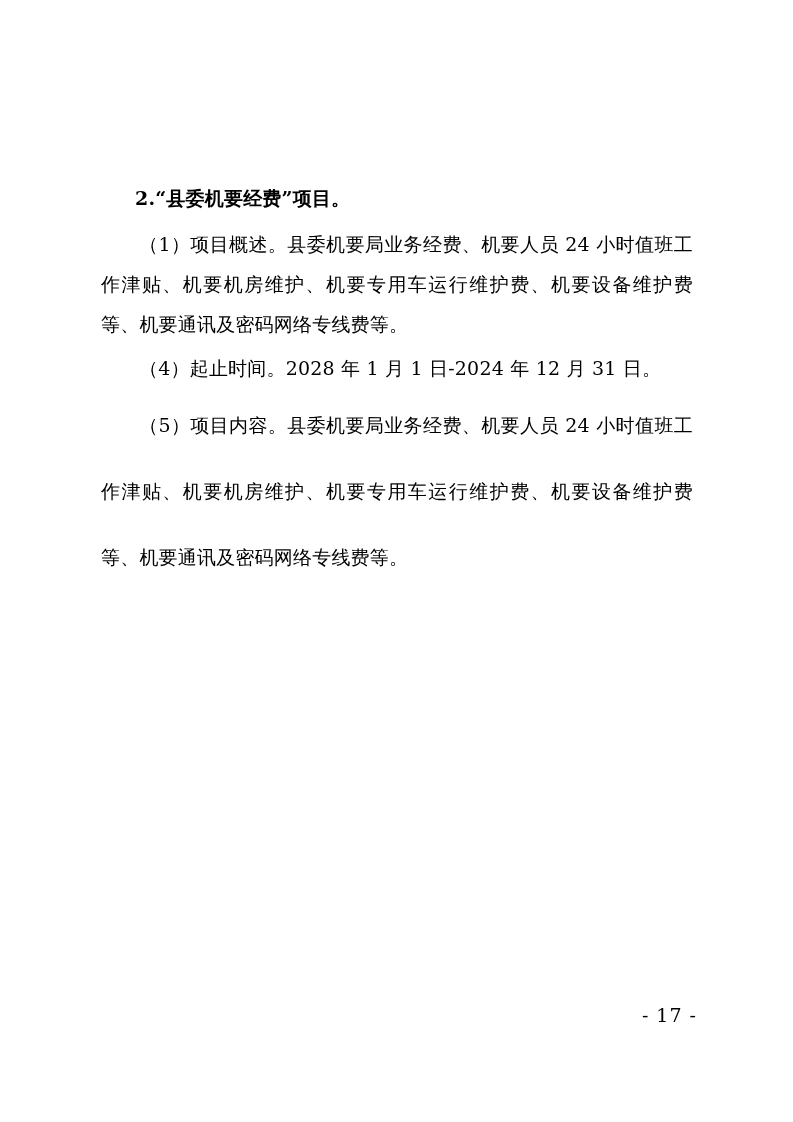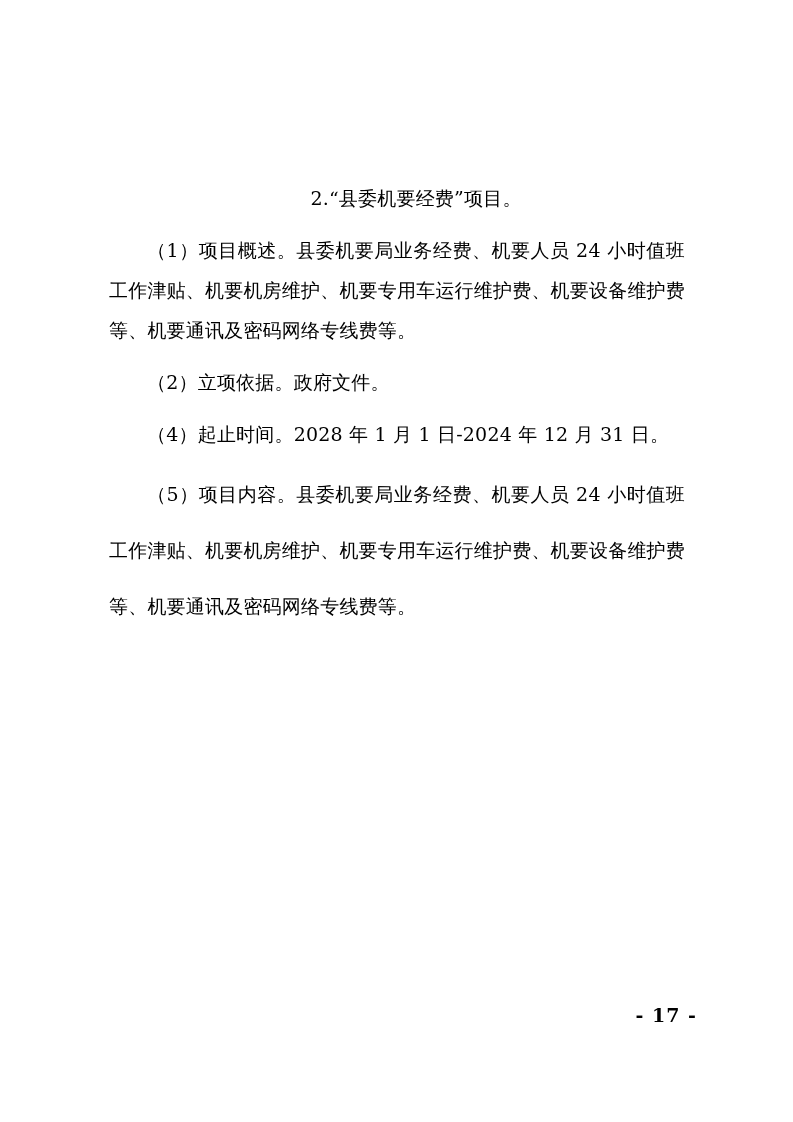--- a/index.html
+++ b/index.html
@@ -23,65 +23,62 @@
     height: 1122px;
     box-sizing: border-box;
   }
   .content {
     position: absolute;
     left: 97px;
     top: 178px;
     width: 600px;
   }
   .heading {
-    font-weight: normal;
+    font-weight: bold;
     font-size: 19px;
     line-height: 40px;
     text-indent: 38px;
     letter-spacing: 0.2px;
     margin: 0 0 6px 0;
-    text-align: center;
   }
   .para {
     font-size: 19px;
     line-height: 40px;
     text-indent: 38px;
     letter-spacing: 0.2px;
-    margin: 12px;
+    margin: 4px;
     text-align: justify;
     text-justify: inter-ideograph;
   }
   .para.loose {
-    line-height: 56px;
+    line-height: 66px;
   }
   .para.tight {
     line-height: 40px;
   }
   .gap-md { height: 8px; }
   .pagenum {
     position: absolute;
     right: 96px;
     bottom: 96px;
     font-size: 19px;
     letter-spacing: 1px;
-    font-weight: bold;
   }
 </style>
 </head>
 <body>
 
 <div class="page">
 
   <div class="content">
 
     <p class="heading">2.“县委机要经费”项目。</p>
 
     <p class="para tight">（1）项目概述。县委机要局业务经费、机要人员 24 小时值班工作津贴、机要机房维护、机要专用车运行维护费、机要设备维护费等、机要通讯及密码网络专线费等。</p>
 
-    <p class="para tight">（2）立项依据。政府文件。</p>
 
 
     <p class="para tight">（4）起止时间。2028 年 1 月 1 日-2024 年 12 月 31 日。</p>
 
     <p class="para loose">（5）项目内容。县委机要局业务经费、机要人员 24 小时值班工作津贴、机要机房维护、机要专用车运行维护费、机要设备维护费等、机要通讯及密码网络专线费等。</p>
 
 
     <div class="gap-md"></div>
 
 

